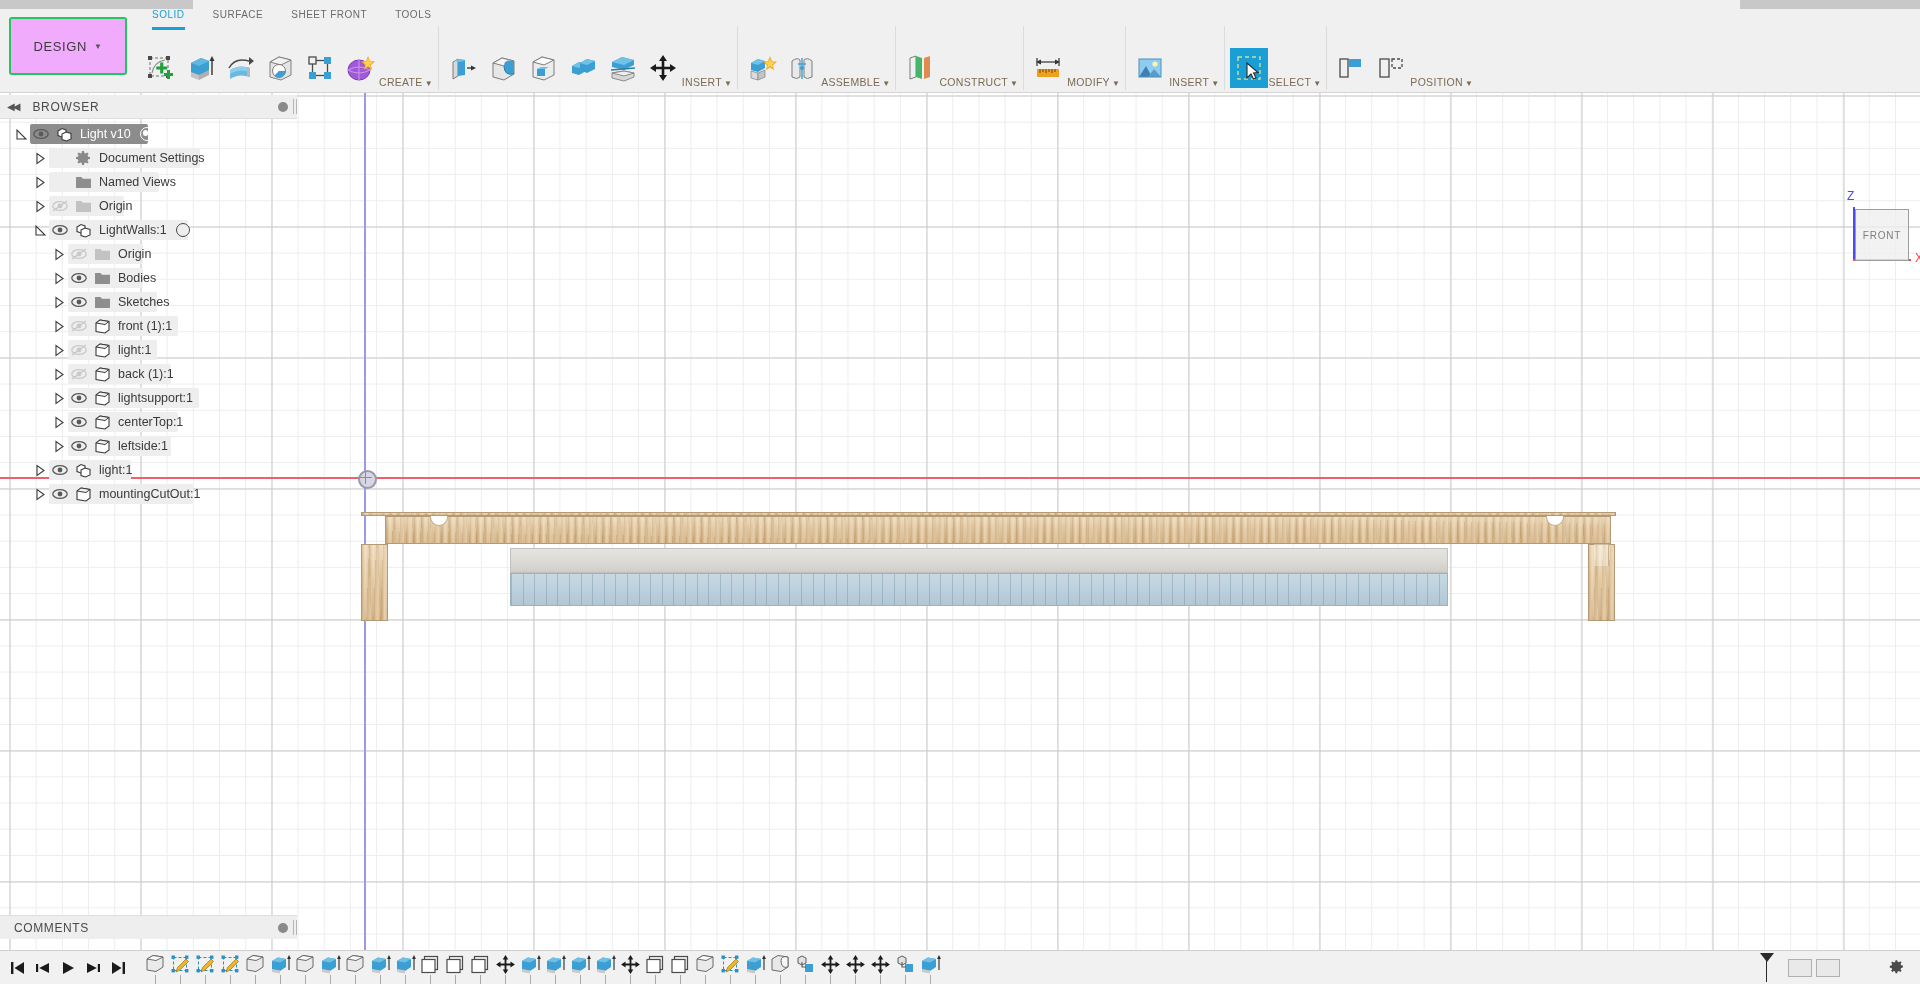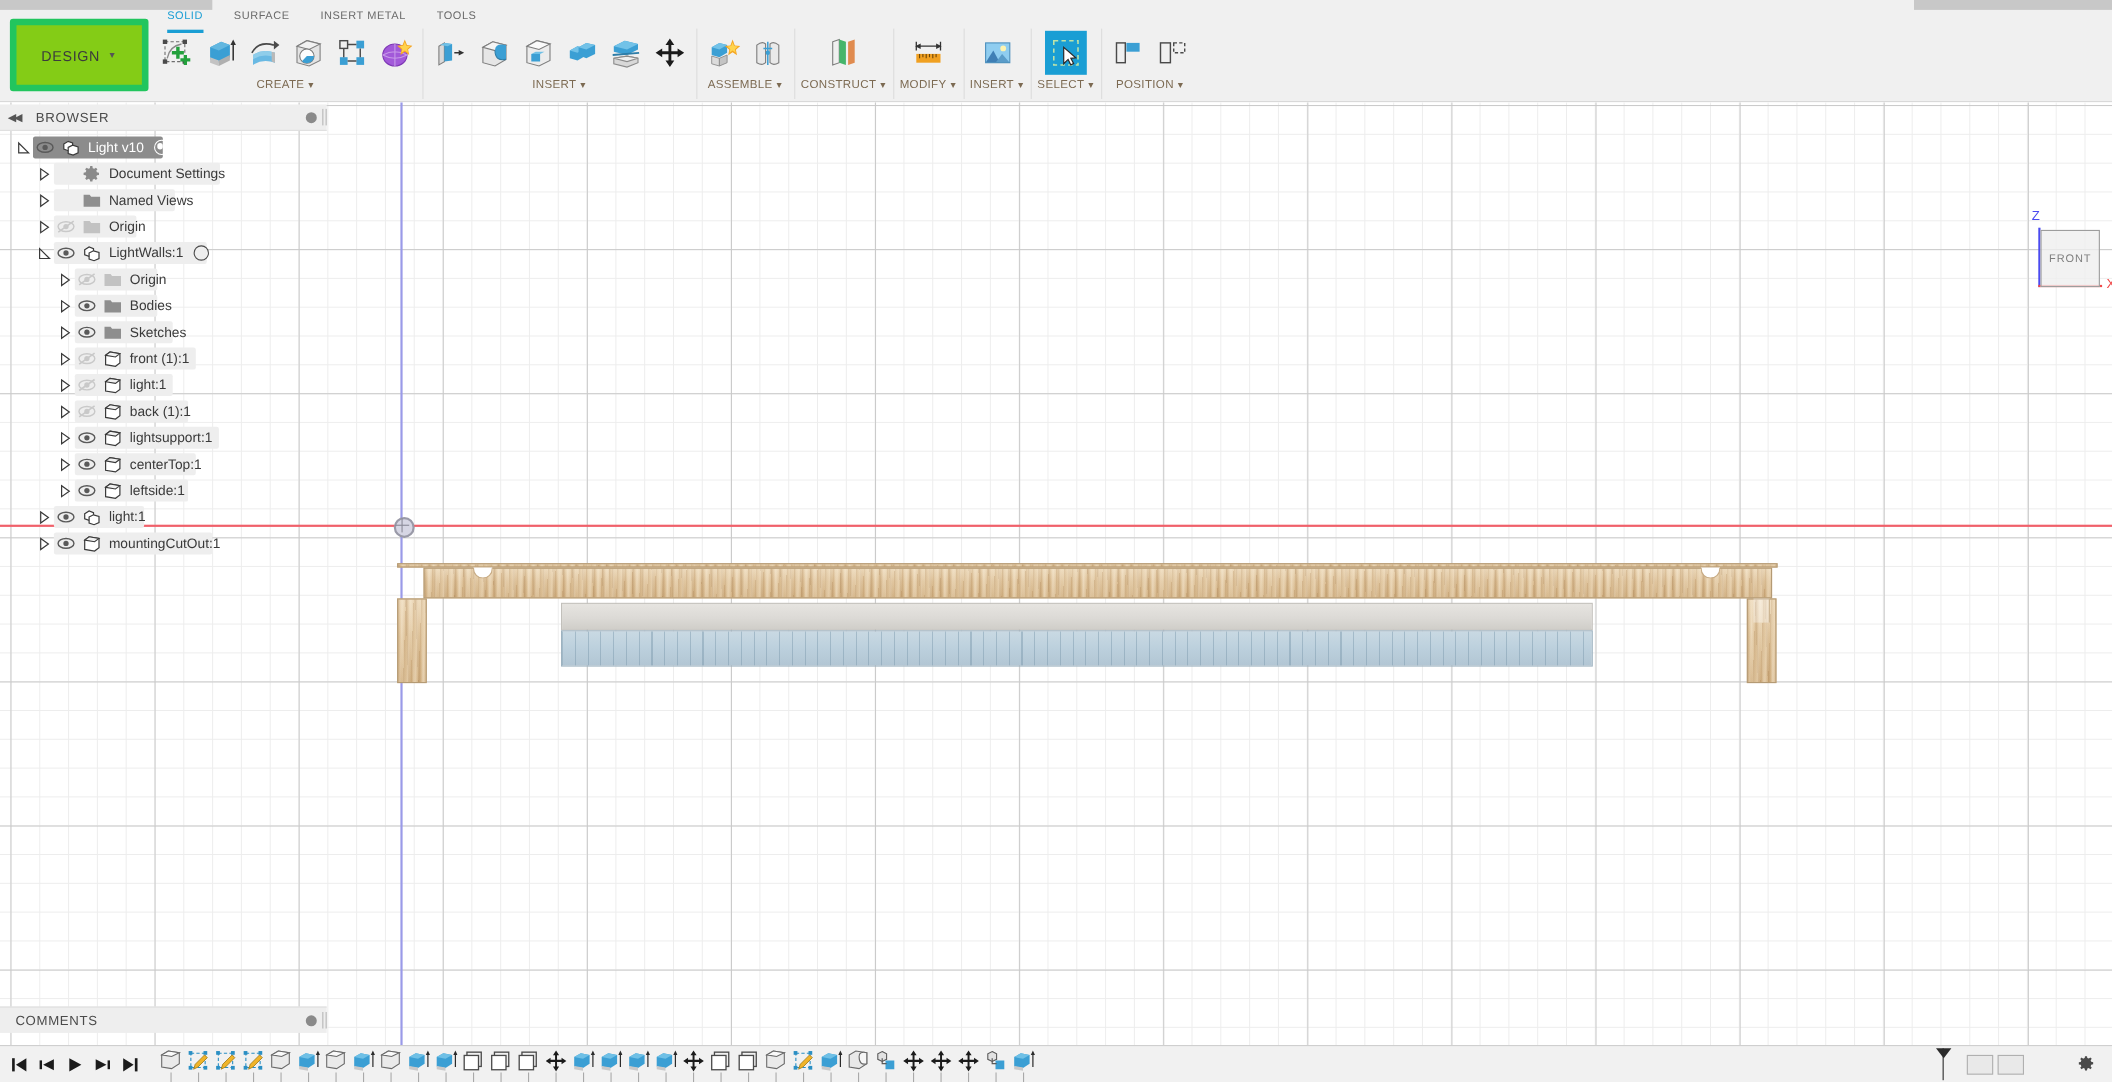--- a/index.html
+++ b/index.html
@@ -27,23 +27,23 @@
     background: #c8c8c8;
   }
   .titlestub2 {
     position: absolute; left: 1740px; top: 0; width: 180px; height: 9px;
     background: #c8c8c8;
   }
 
   .design-btn {
     position: absolute; left: 9px; top: 17px;
     width: 114px; height: 54px;
-    border: 6px solid #22c55e;
+    border: 2px solid #22c55e;
     border-radius: 3px;
-    background: #84cc16;
+    background: #f0abfc;
     display: flex; align-items: center; justify-content: center;
     font-size: 13px; color: #3c3c3c; letter-spacing: .6px;
   }
   .design-btn .caret { margin-left: 7px; font-size: 8px; color: #555; }
 
   
   .ws-tabs {
     position: absolute; left: 138px; top: 6px; height: 20px;
     display: flex; gap: 0;
   }
@@ -55,21 +55,21 @@
   .ws-tab .underline {
     display:block; height: 3px; background: #1a9ed4; margin-top: 3px;
   }
 
   
   .ribbon {
     position: absolute; left: 136px; top: 26px; height: 64px;
     display: flex; align-items: flex-start;
   }
   .rgroup {
-    display: flex; flex-direction: column; align-items: center;
+    display: flex; flex-direction: row; align-items: flex-end;
     height: 64px; position: relative;
     padding: 0 5px;
   }
   .rgroup + .rgroup { border-left: 1px solid #dcdcdc; }
   .ricons { display: flex; align-items: center; height: 44px; gap: 2px; }
   .ricon {
     width: 38px; height: 40px;
     display: flex; align-items: center; justify-content: center;
     position: relative;
   }
@@ -311,21 +311,21 @@
 
     <div class="ws-tabs">
       <div class="ws-tab active">
         <span>SOLID</span>
         <span class="underline"></span>
       </div>
       <div class="ws-tab">
         <span>SURFACE</span>
       </div>
       <div class="ws-tab">
-        <span>INSERT METAL</span>
+        <span>SHEET FRONT</span>
       </div>
       <div class="ws-tab">
         <span>TOOLS</span>
       </div>
     </div>
 
     <div class="ribbon">
 
       <div class="rgroup">
         <div class="ricons">

